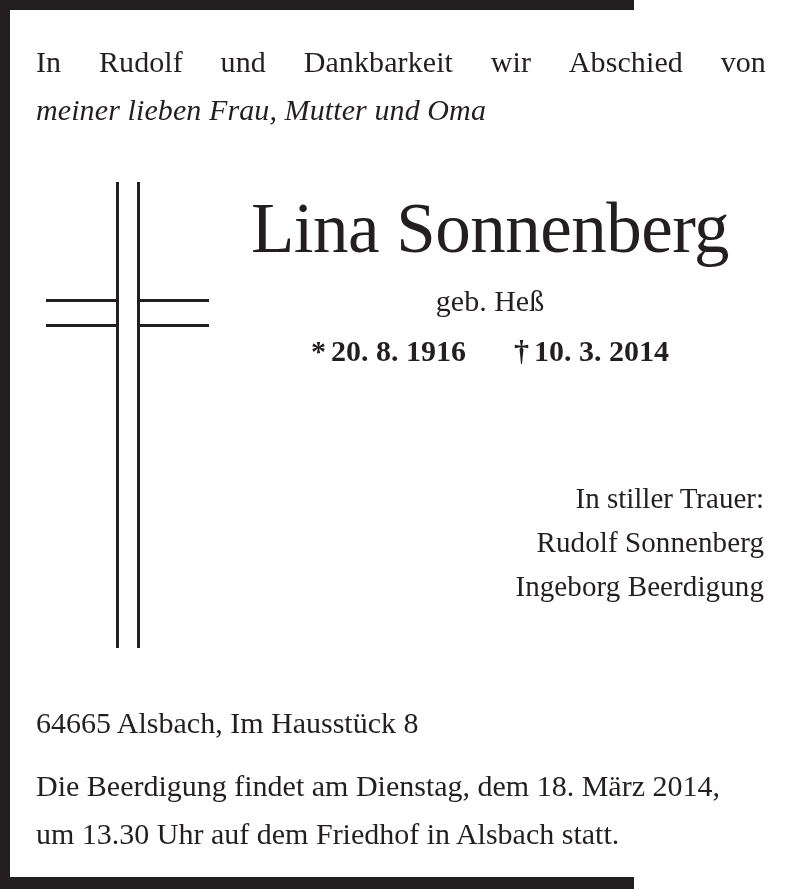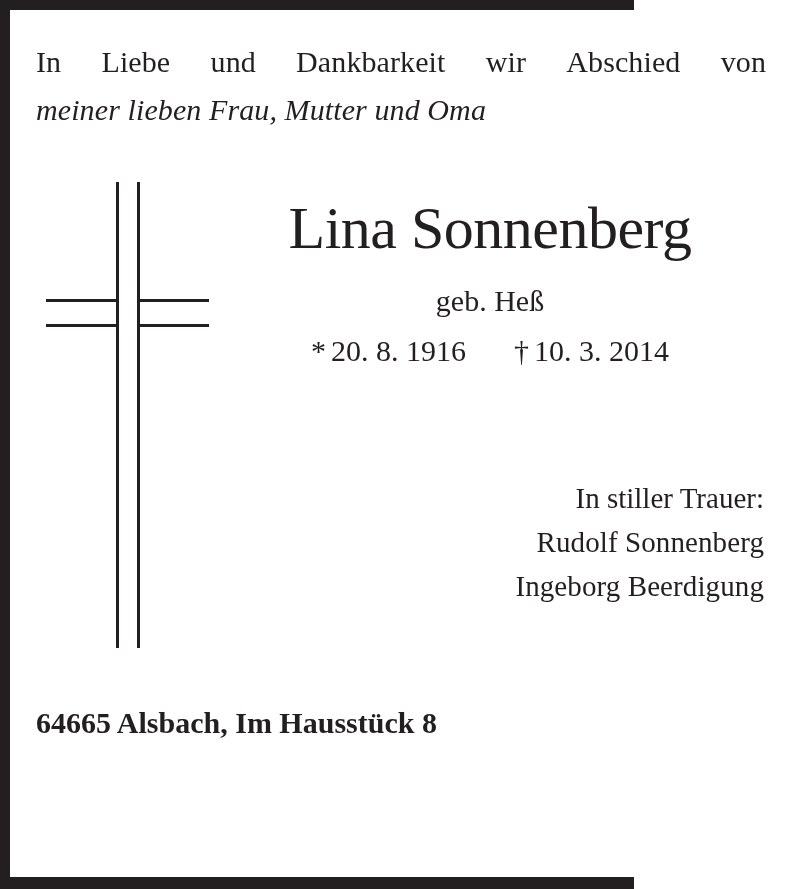--- a/index.html
+++ b/index.html
@@ -80,36 +80,37 @@
 
   
   #name-block {
     position: absolute;
     left: 200px;
     top: 176px;
     width: 560px;
     text-align: center;
   }
   #deceased-name {
-    font-size: 60px;
+    font-size: 71px;
     line-height: 84px;
     font-weight: 400;
     letter-spacing: -0.5px;
     white-space: nowrap;
   }
   #maiden-name {
     margin-top: 12px;
     font-size: 30px;
     line-height: 38px;
   }
   #life-dates {
     margin-top: 12px;
     font-size: 30px;
     line-height: 38px;
     white-space: nowrap;
+    font-weight: bold;
   }
   #life-dates .birth { margin-right: 48px; }
   #life-dates .sym { margin-right: 5px; }
 
   
   #mourners {
     position: absolute;
     left: 424px;
     top: 466px;
     width: 330px;
@@ -129,21 +130,20 @@
 
   
   #address-line {
     position: absolute;
     left: 26px;
     top: 693px;
     width: 730px;
     font-size: 30px;
     line-height: 40px;
     white-space: nowrap;
-    font-weight: bold;
   }
   #service-note {
     position: absolute;
     left: 26px;
     top: 752px;
     width: 736px;
     font-size: 30px;
     line-height: 48px;
   }
   #service-note .ln {
@@ -153,21 +153,21 @@
 </style>
 </head>
 <body>
 
 <div id="obituary">
   <div class="canvas">
 
     <div id="intro">
       <span class="ln-justified">
         <span>In</span>
-        <span>Liebe</span>
+        <span>Rudolf</span>
         <span>und</span>
         <span>Dankbarkeit</span>
         <span>wir</span>
         <span>Abschied</span>
         <span>von</span>
       </span>
       <span class="ln">meiner lieben Frau, Mutter und Oma</span>
     </div>
 
     <div id="cross-figure">
@@ -188,15 +188,19 @@
     </div>
 
     <div id="mourners">
       <div id="mourners-title">In stiller Trauer:</div>
       <div class="mourner">Rudolf Sonnenberg</div>
       <div class="mourner">Ingeborg Beerdigung</div>
     </div>
 
     <div id="address-line">64665 Alsbach, Im Hausstück 8</div>
 
+    <div id="service-note">
+      <span class="ln">Die Beerdigung findet am Dienstag, dem 18. März 2014,</span>
+      <span class="ln">um 13.30 Uhr auf dem Friedhof in Alsbach statt.</span>
+    </div>
 
   </div>
 </div>
 
 </body></html>

